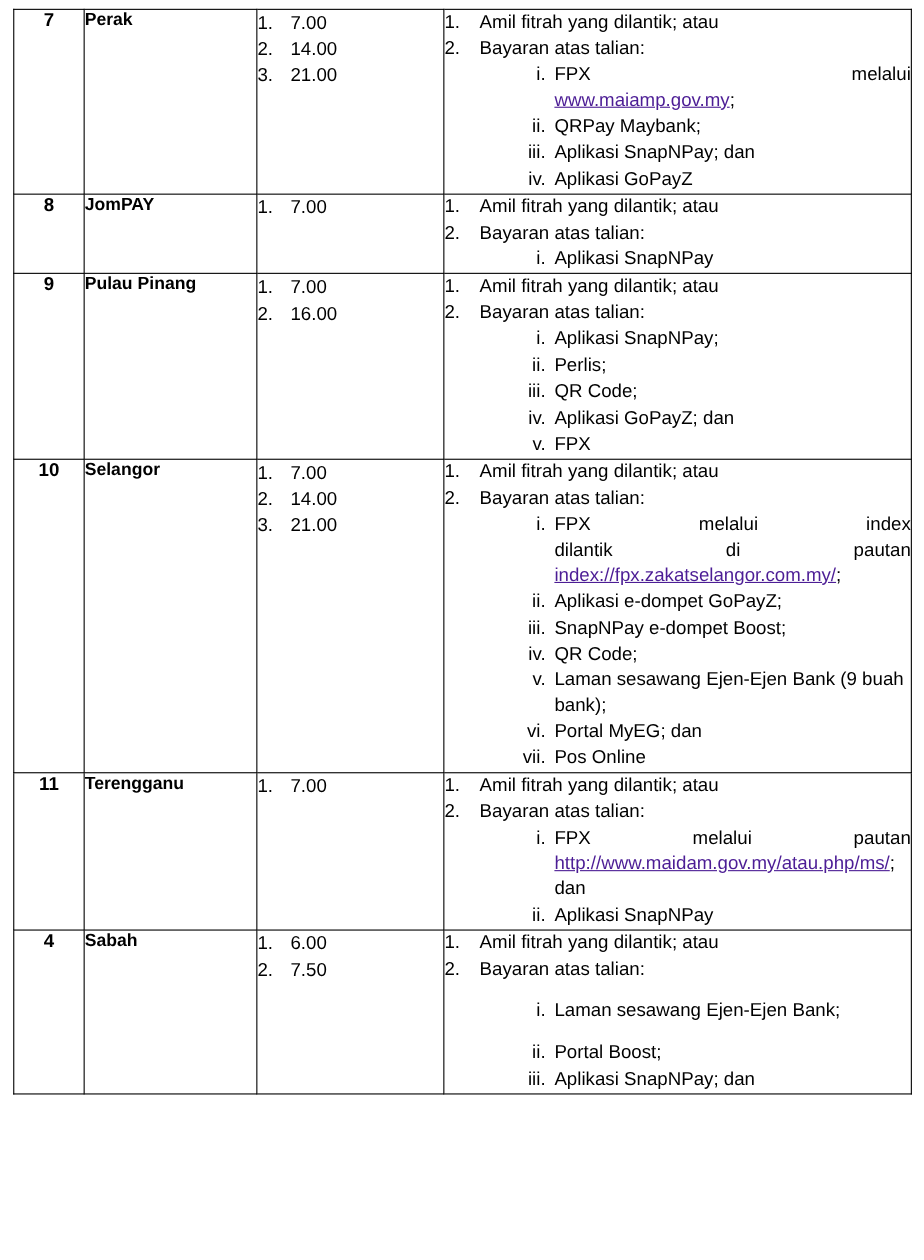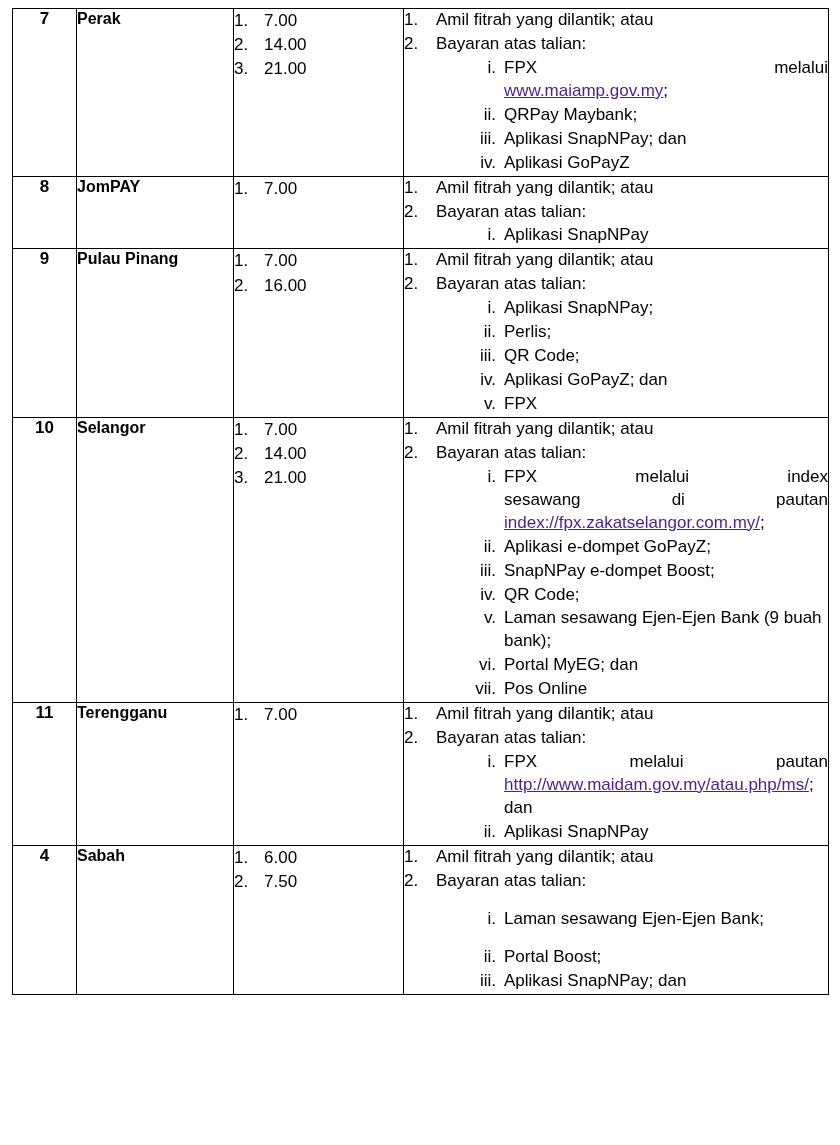--- a/index.html
+++ b/index.html
@@ -237,21 +237,21 @@
               <div class="lvl2-wrap">
                 <ol class="lvl2">
                   <li>
                     <span class="marker">i.</span>
                     <span class="justify-line">
                       <span>FPX</span>
                       <span>melalui</span>
                       <span>index</span>
                     </span>
                     <span class="justify-line">
-                      <span>sesawang</span>
+                      <span>dilantik</span>
                       <span>di</span>
                       <span>pautan</span>
                     </span>
                     <span><a class="doc-link" href="#">index://fpx.zakatselangor.com.my/</a><span>;</span></span>
                   </li>
                   <li><span class="marker">ii.</span><span>Aplikasi e-dompet GoPayZ;</span></li>
                   <li><span class="marker">iii.</span><span>SnapNPay e-dompet Boost;</span></li>
                   <li><span class="marker">iv.</span><span>QR Code;</span></li>
                   <li><span class="marker">v.</span><span>Laman sesawang Ejen-Ejen Bank (9 buah bank);</span></li>
                   <li><span class="marker">vi.</span><span>Portal MyEG; dan</span></li>

